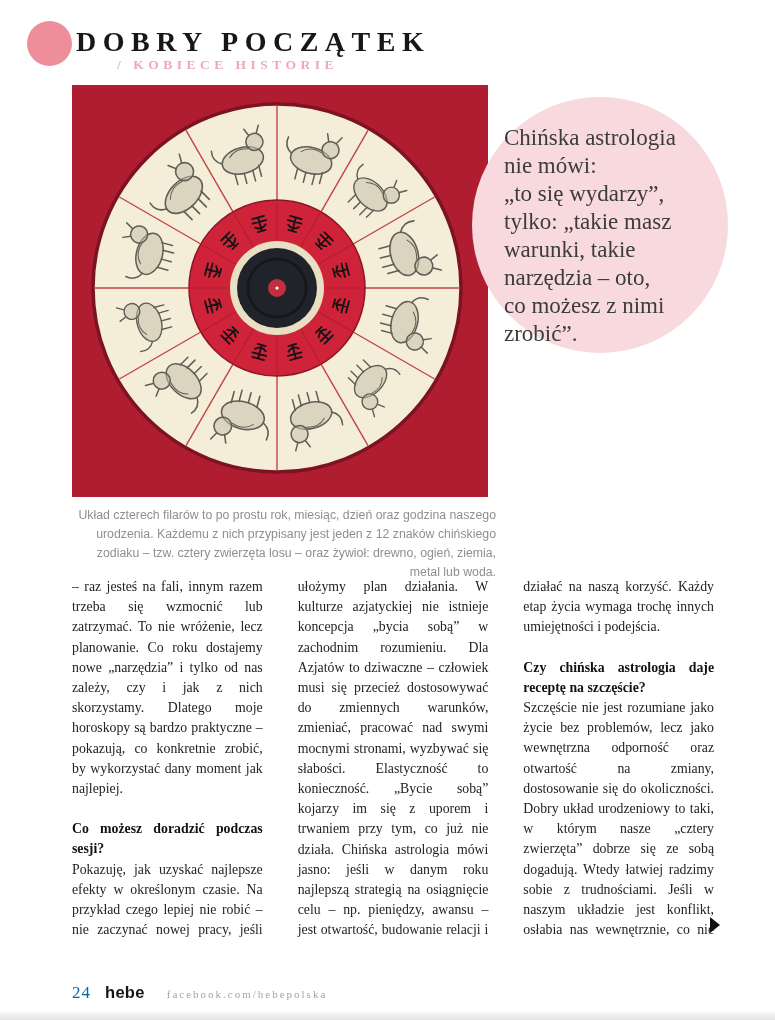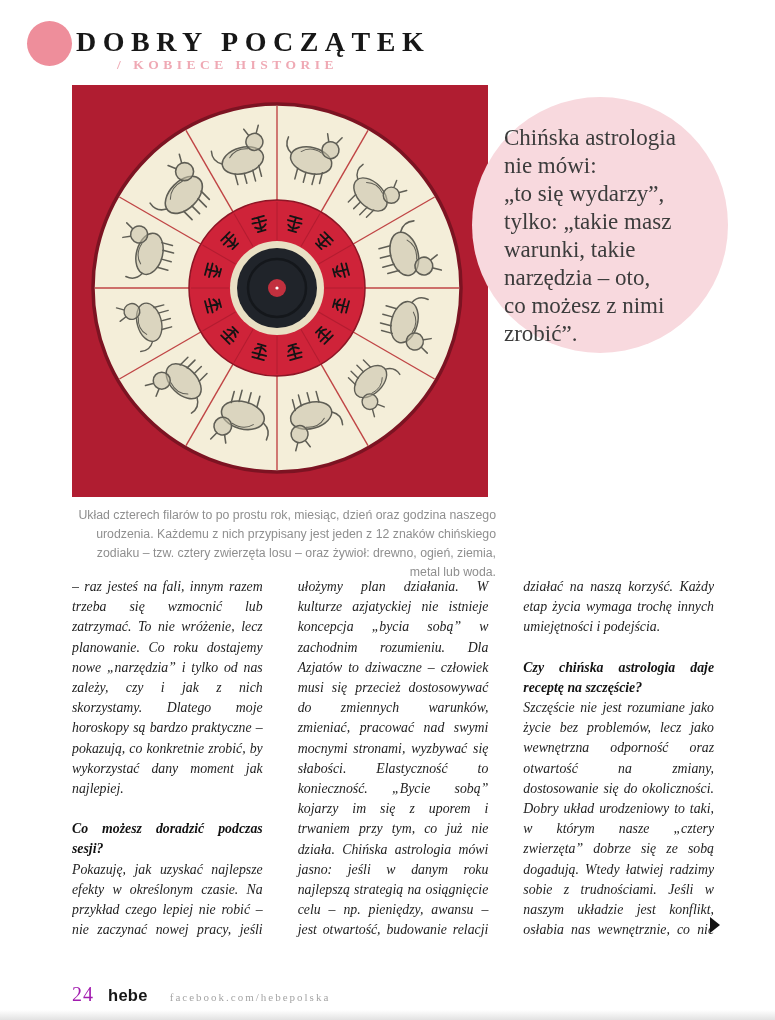--- a/index.html
+++ b/index.html
@@ -20,33 +20,33 @@
   
   .quote-circle{position:absolute;left:472px;top:97px;width:256px;height:256px;border-radius:50%;z-index:2;}
   .quote-text{position:absolute;left:504px;top:124px;width:212px;z-index:3;
         font-size:23px;line-height:28px;color:#3c3c3c;white-space:pre-line;}
 
   
   .caption{position:absolute;left:72px;top:506px;width:424px;
         font-family:"Liberation Sans",sans-serif;font-size:12.3px;line-height:19px;color:#8f8f8f;text-align:right;}
 
   
-  .columns{position:absolute;left:72px;top:577px;width:642px;height:364px;display:flex;gap:35px;overflow:hidden;font-style:italic;}
+  .columns{position:absolute;left:72px;top:577px;width:642px;height:364px;display:flex;gap:35px;overflow:hidden;}
   .col{width:202px;font-size:13.8px;line-height:20.2px;text-align:justify;color:#222222;}
   .col p{margin:0 0 0 0;}
   .col h3{margin:20px 0 0 0;font-size:13.8px;line-height:20.2px;font-weight:bold;color:#111111;}
   .col h3 + p{margin-top:0;}
 
   
   .next-arrow{position:absolute;left:710px;top:917px;width:0;height:0;
         border-left:10px solid #111111;border-top:8px solid transparent;border-bottom:8px solid transparent;}
 
   
   .footer{position:absolute;left:72px;top:983px;display:flex;align-items:baseline;}
-  .page-number{font-size:20px;color:#a21caf;letter-spacing:1px;}
+  .page-number{font-size:17px;color:#0369a1;letter-spacing:1px;}
   .brand-logo{margin-left:14px;font-family:Liberation Sans, sans-serif;font-weight:bold;
         font-size:16.5px;color:#161616;letter-spacing:0.3px;}
   .footer-url{margin-left:22px;font-size:11px;color:#a5a5a5;letter-spacing:2px;}
 
   .bottom-band{position:absolute;left:0;bottom:0;width:775px;height:10px;
         background:linear-gradient(#ffffff,#e2e2e2);}
 </style>
 </head>
 <body>
 

